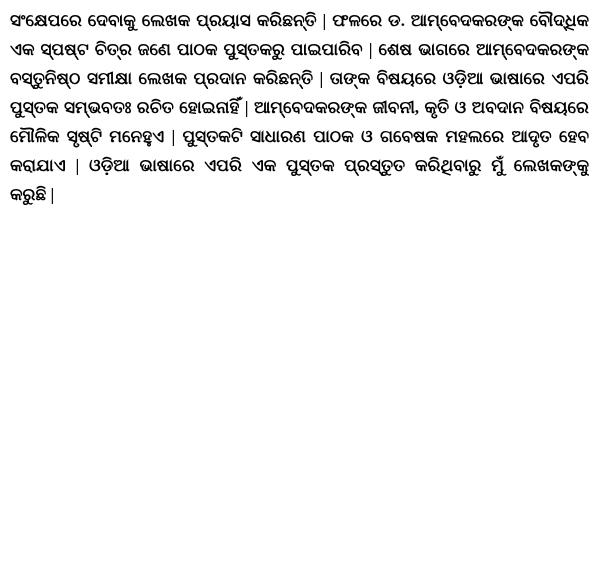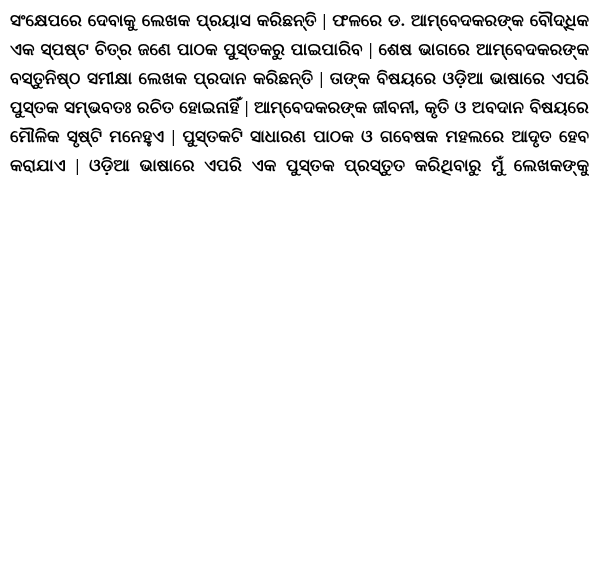--- a/index.html
+++ b/index.html
@@ -47,14 +47,15 @@
 <body>
 
 <div class="page">
   <div class="text-block">
     <div class="line">ସଂକ୍ଷେପରେ ଦେବାକୁ ଲେଖକ ପ୍ରୟାସ କରିଛନ୍ତି  | ଫଳରେ ଡ. ଆମ୍ବେଦକରଙ୍କ ବୌଦ୍ଧିକ ଅବଦାନ ବିଷୟରେ</div>
     <div class="line">ଏକ ସ୍ପଷ୍ଟ ଚିତ୍ର ଜଣେ ପାଠକ ପୁସ୍ତକରୁ ପାଇପାରିବ | ଶେଷ ଭାଗରେ ଆମ୍ବେଦକରଙ୍କ ଅବଦାନର ଏକ</div>
     <div class="line">ବସ୍ତୁନିଷ୍ଠ ସମୀକ୍ଷା ଲେଖକ ପ୍ରଦାନ କରିଛନ୍ତି | ତାଙ୍କ ବିଷୟରେ ଓଡ଼ିଆ ଭାଷାରେ ଏପରି କୌଣସି ଗବେଷଣାମୂଳକ</div>
     <div class="line">ପୁସ୍ତକ ସମ୍ଭବତଃ ରଚିତ ହୋଇନାହିଁ | ଆମ୍ବେଦକରଙ୍କ ଜୀବନୀ, କୃତି ଓ ଅବଦାନ ବିଷୟରେ ପୁସ୍ତକଟି ଏକ</div>
     <div class="line">ମୌଳିକ ସୃଷ୍ଟି ମନେହୁଏ | ପୁସ୍ତକଟି ସାଧାରଣ ପାଠକ ଓ ଗବେଷକ ମହଲରେ ଆଦୃତ ହେବ ବୋଲି ଆଶା</div>
     <div class="line">କରାଯାଏ  | ଓଡ଼ିଆ ଭାଷାରେ ଏପରି ଏକ ପୁସ୍ତକ ପ୍ରସ୍ତୁତ କରିଥିବାରୁ ମୁଁ ଲେଖକଙ୍କୁ ଆନ୍ତରିକ ଧନ୍ୟବାଦ ଜ୍ଞାପନ</div>
+    <div class="line last">କରୁଛି  |</div>
   </div>
 </div>
 
 </body></html>

